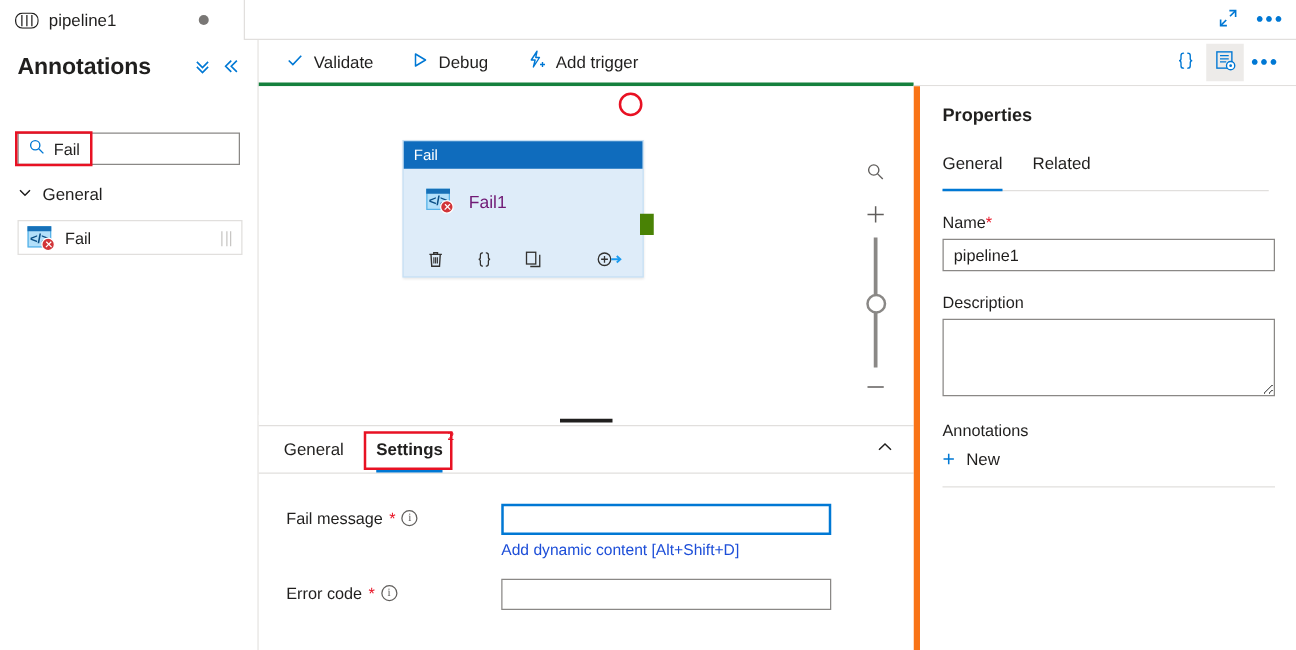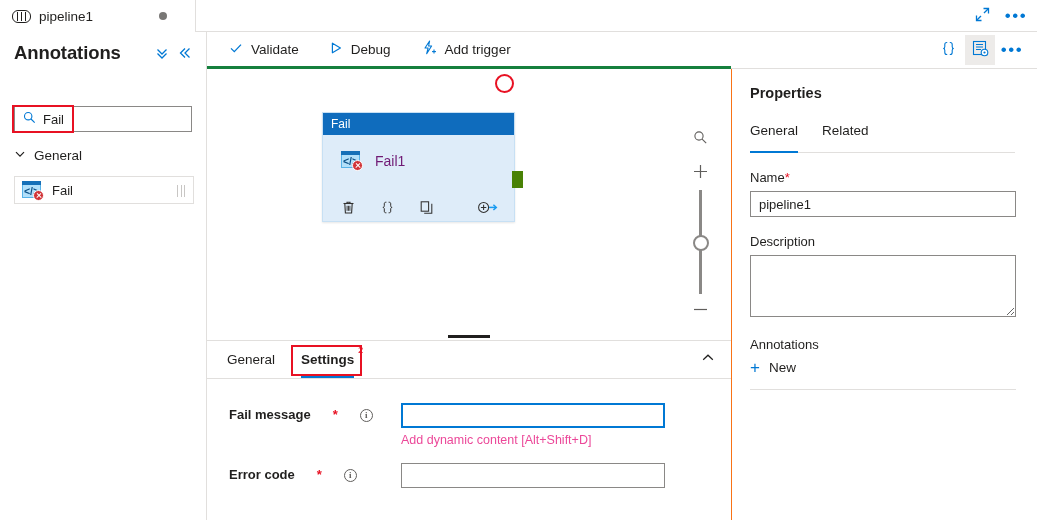--- a/index.html
+++ b/index.html
@@ -211,44 +211,44 @@
   }
   #redbox-settings { left: 291px; top: 345px; width: 71px; height: 31px; }
   .collapse-chev {
     position: absolute; right: 16px; top: 10px; cursor: pointer; line-height: 0;
   }
 
   .form { padding: 24px 0 0 22px; }
   .frow { display: flex; align-items: flex-start; margin-bottom: 16px; }
   .flabel {
     width: 172px; font-size: 13px; color: #201f1e;
-    display: flex; align-items: flex-end; gap: 22px; padding-top: 4px; font-weight: bold;
+    display: flex; align-items: center; gap: 5px; padding-top: 4px;
   }
   .req { color: #e81123; }
   .infoi {
     width: 13px; height: 13px; border: 1px solid #605e5c; border-radius: 50%;
     font-size: 9px; line-height: 11px; text-align: center; color: #605e5c;
     font-family: "Liberation Serif", serif; cursor: pointer; flex: none;
   }
   .fctl { flex: none; }
   .txtin {
     width: 264px; height: 25px; border: 1px solid #8a8886;
     background: #fff; font-family: inherit; font-size: 13px;
     padding: 0 7px; outline: none; color: #201f1e;
   }
   .txtin.focused { border: 2px solid #0078d4; }
   .dynlink {
     display: block; margin-top: 5px; font-size: 12.5px;
-    color: #ec4899; cursor: pointer;
+    color: #1d4ed8; cursor: pointer;
   }
 
   
   .props {
     position: absolute; left: 731px; top: 69px; width: 306px; height: 451px;
-    background: #fff; border-left: 1px solid #f97316; padding: 16px 22px 0 18px;
+    background: #fff; border-left: 5px solid #f97316; padding: 16px 22px 0 18px;
   }
   .props h2 { margin: 0; font-size: 14.5px; font-weight: 600; color: #201f1e; }
   .ptabs {
     margin-top: 22px; height: 30px; display: flex; gap: 24px;
     border-bottom: 1px solid #e1dfdd;
   }
   .ptab {
     position: relative; font-size: 13.5px; color: #201f1e; cursor: pointer;
     padding-bottom: 7px;
   }

